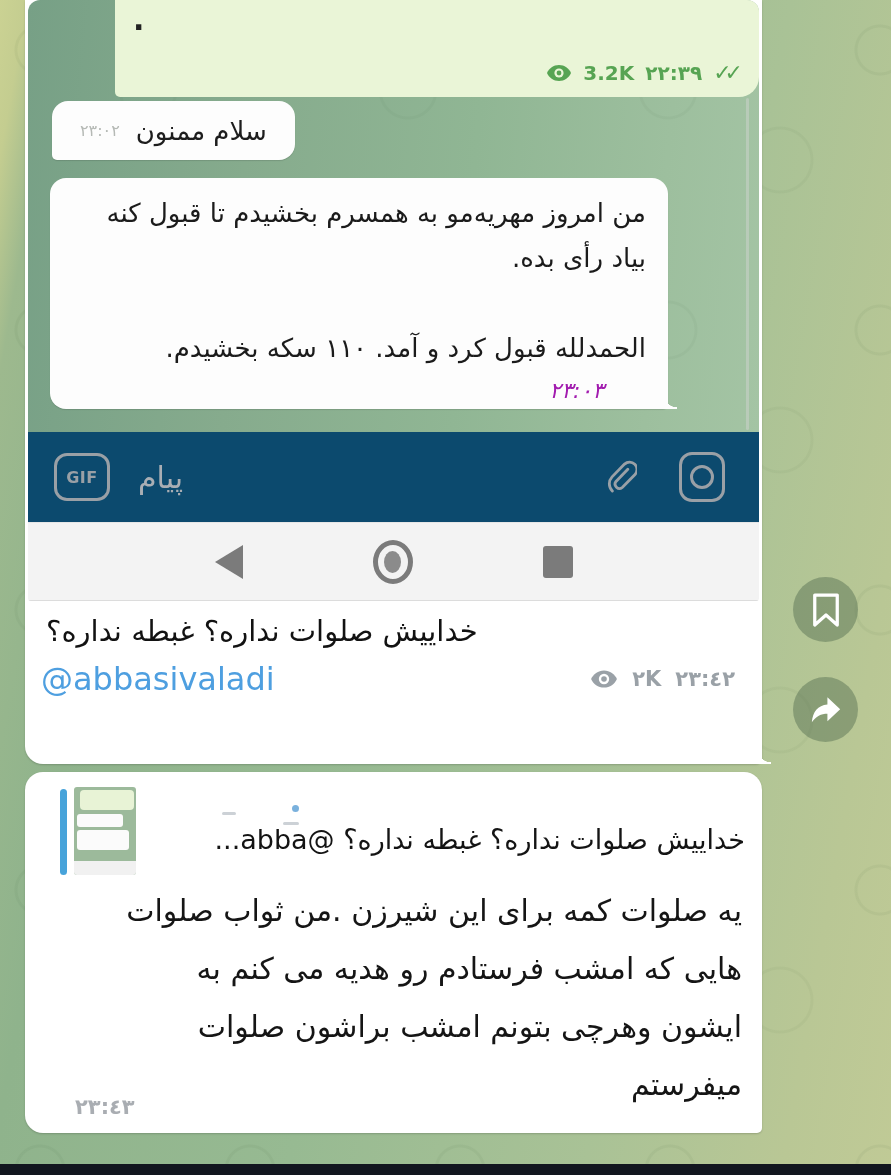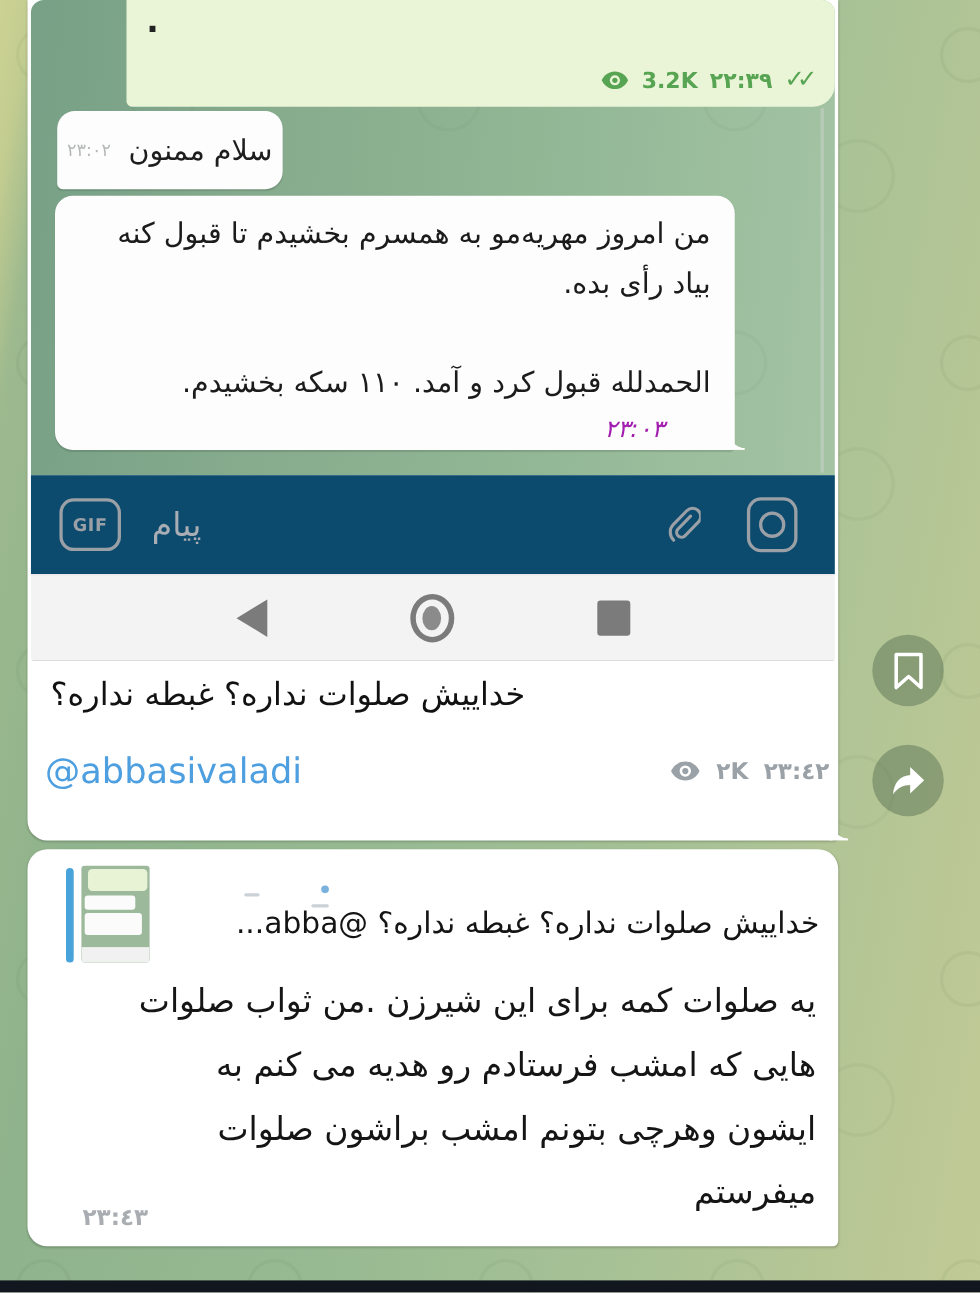--- a/index.html
+++ b/index.html
@@ -30,22 +30,22 @@
   .ichat .ipattern{position:absolute;inset:0;opacity:.35;
     background-image:radial-gradient(circle at 120px 90px, transparent 26px, rgba(50,80,50,.12) 27px, rgba(50,80,50,.12) 29px, transparent 30px);
     background-size:260px 240px;}
   .iscroll{position:absolute;left:718px;top:98px;width:3px;height:332px;background:rgba(190,205,190,.8);border-radius:2px;}
   .b-out{position:absolute;left:87px;top:0;width:644px;height:97px;background:#eaf5d7;
     border-radius:0 0 20px 5px;}
   .b-out .dot{position:absolute;left:18px;top:2px;font-size:30px;font-weight:bold;color:#222;}
   .meta-g{position:absolute;right:16px;bottom:12px;display:flex;direction:ltr;align-items:center;gap:11px;
     color:#57a453;font-size:20px;font-weight:bold;}
   .meta-g .checks{letter-spacing:-7px;font-size:22px;padding-right:7px;font-weight:bold;}
-  .b-in1{position:absolute;left:24px;top:101px;height:71px;background:#fdfdfd;border-radius:16px 16px 16px 5px;
-    display:flex;direction:ltr;align-items:center;gap:16px;padding:0 9px;box-shadow:0 1px 1px rgba(0,0,0,.12);}
+  .b-in1{position:absolute;left:24px;top:101px;height:59px;background:#fdfdfd;border-radius:16px 16px 16px 5px;
+    display:flex;direction:ltr;align-items:center;gap:16px;padding:0 28px;box-shadow:0 1px 1px rgba(0,0,0,.12);}
   .b-in1 .t-in{color:#b5b9b5;font-size:16px;}
   .b-in1 .txt{color:#1d1d1d;font-size:26px;}
   .b-in2{position:absolute;left:22px;top:178px;width:618px;height:231px;background:#fdfdfd;
     border-radius:16px 16px 5px 16px;box-shadow:0 1px 1px rgba(0,0,0,.12);box-sizing:border-box;
     padding:13px 22px 0;direction:rtl;}
   .b-in2 .line{font-size:26px;line-height:45px;color:#1b1b1b;white-space:nowrap;}
   .b-in2 .line.blank{height:45px;}
   .b-in2 .t2{position:absolute;right:64px;bottom:6px;color:#a21caf;font-size:22px;direction:ltr;font-style:italic;}
   .b-in2.taili::after{content:"";position:absolute;right:-9px;bottom:0;width:17px;height:15px;
     background:radial-gradient(circle at 100% 0, transparent 13px, #fdfdfd 13.5px);}
@@ -64,21 +64,21 @@
     border-top:1px solid #e6e6e6;border-bottom:1px solid #dcdcdc;box-sizing:border-box;
     display:flex;align-items:center;justify-content:center;gap:130px;}
   .nav-back{width:0;height:0;border-top:17px solid transparent;border-bottom:17px solid transparent;border-right:28px solid #7b7b7b;}
   .nav-home{width:40px;height:44px;border:5px solid #7b7b7b;border-radius:50%;box-sizing:border-box;
     display:flex;align-items:center;justify-content:center;}
   .nav-home i{display:block;width:17px;height:22px;background:#8b8b8b;border-radius:50%;}
   .nav-recents{width:30px;height:32px;background:#7b7b7b;border-radius:3px;}
   
   .caption{position:absolute;left:0;top:614px;width:100%;box-sizing:border-box;padding:0 21px;
     direction:rtl;text-align:left;font-size:29px;color:#121212;}
-  .m1foot{position:absolute;left:0;top:682px;width:100%;box-sizing:border-box;padding:0 8px 0 16px;
+  .m1foot{position:absolute;left:0;top:660px;width:100%;box-sizing:border-box;padding:0 27px 0 16px;
     display:flex;direction:ltr;align-items:center;justify-content:space-between;}
   .mention{color:#4e9fe0;font-size:32px;text-decoration:none;}
   .stats{display:flex;direction:ltr;align-items:center;gap:14px;color:#9aa1a7;font-size:21px;font-weight:bold;}
   
   .msg2{position:absolute;left:25px;top:772px;width:737px;height:361px;background:#fff;
     border-radius:18px 18px 5px 18px;box-shadow:0 1px 2px rgba(0,0,0,.18);direction:rtl;}
   .qbar{position:absolute;left:35px;top:17px;width:7px;height:86px;border-radius:4px;background:#47a3da;}
   .qthumb{position:absolute;left:49px;top:15px;width:62px;height:88px;border-radius:3px;background:#9cba9b;overflow:hidden;}
   .qthumb .tb1{position:absolute;left:6px;top:3px;right:2px;height:20px;background:#e8f3d6;border-radius:4px;}
   .qthumb .tb2{position:absolute;left:3px;top:27px;width:46px;height:13px;background:#fbfbfb;border-radius:3px;}

